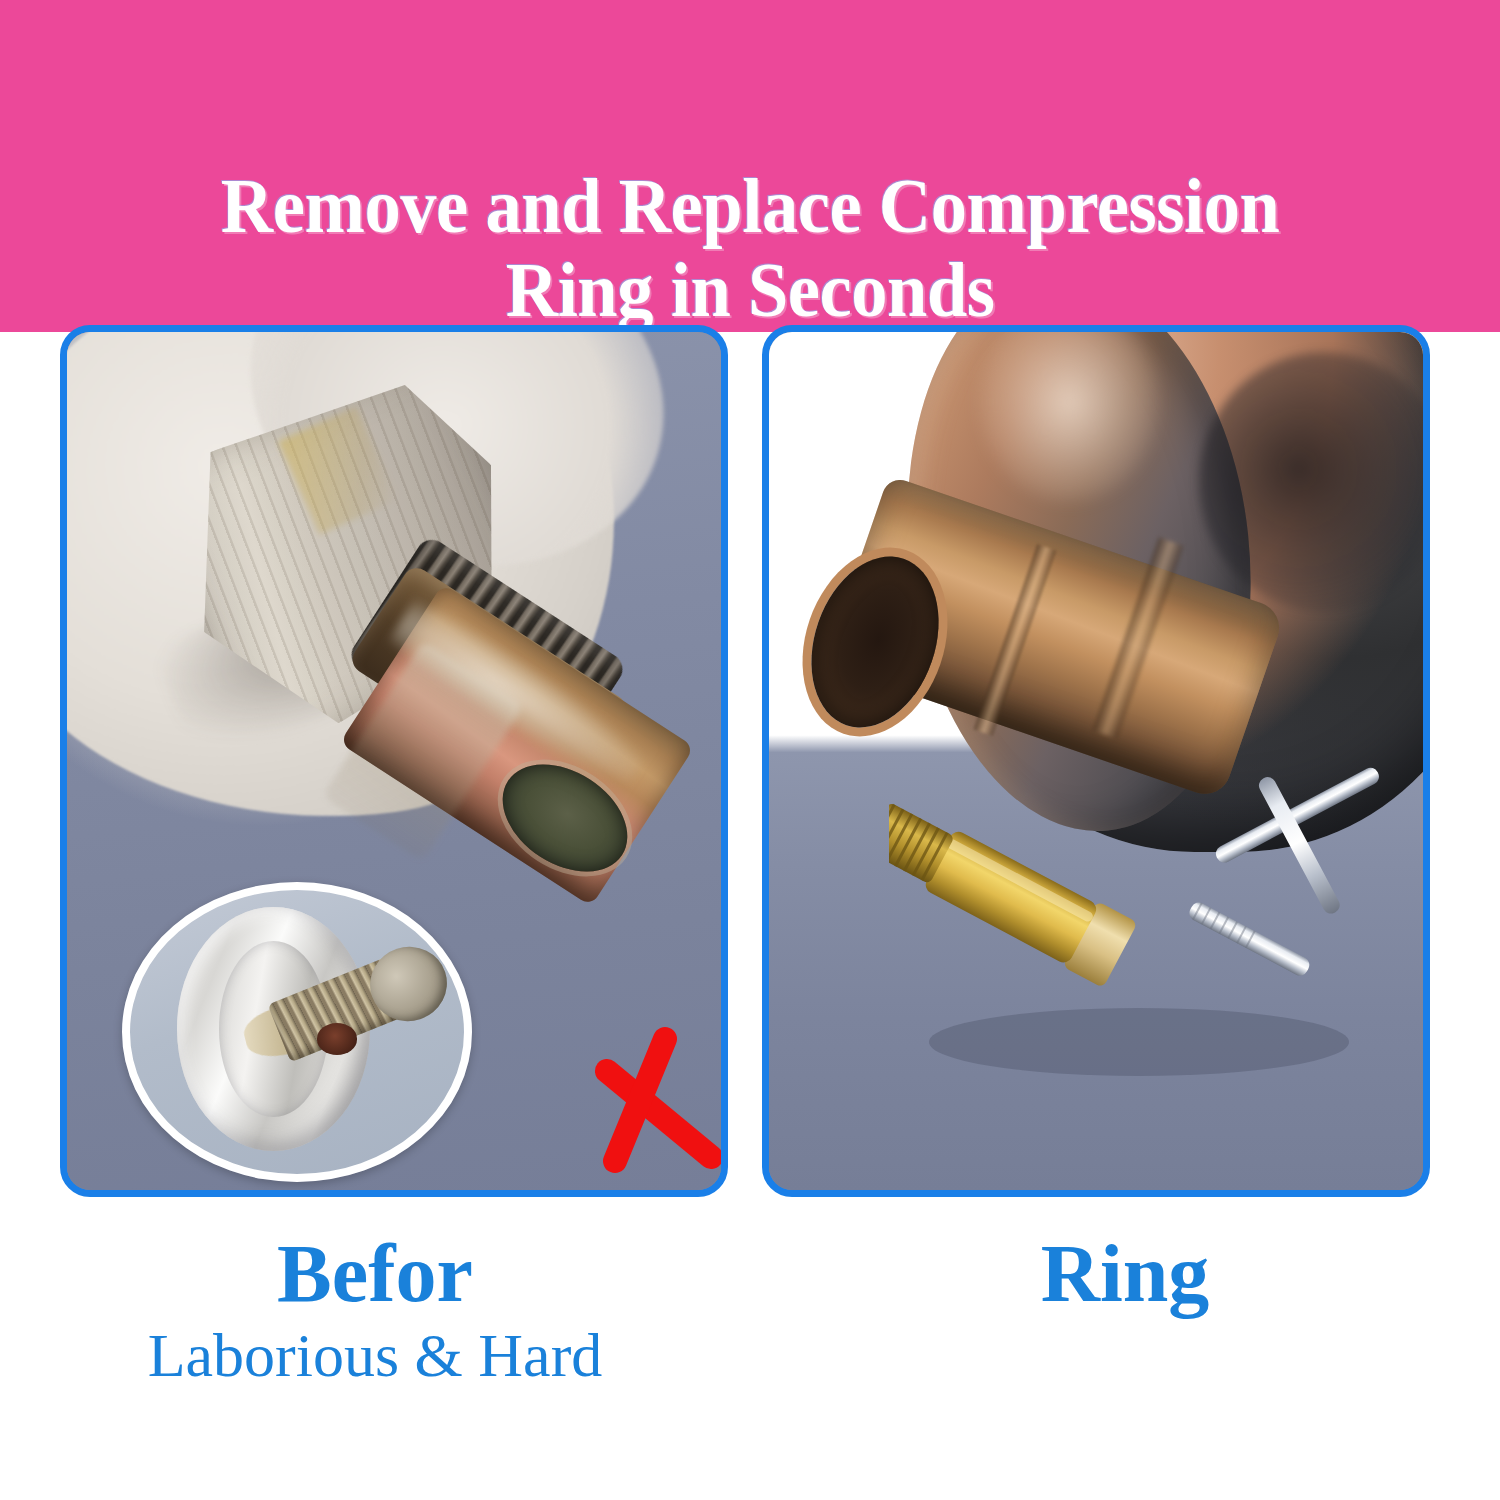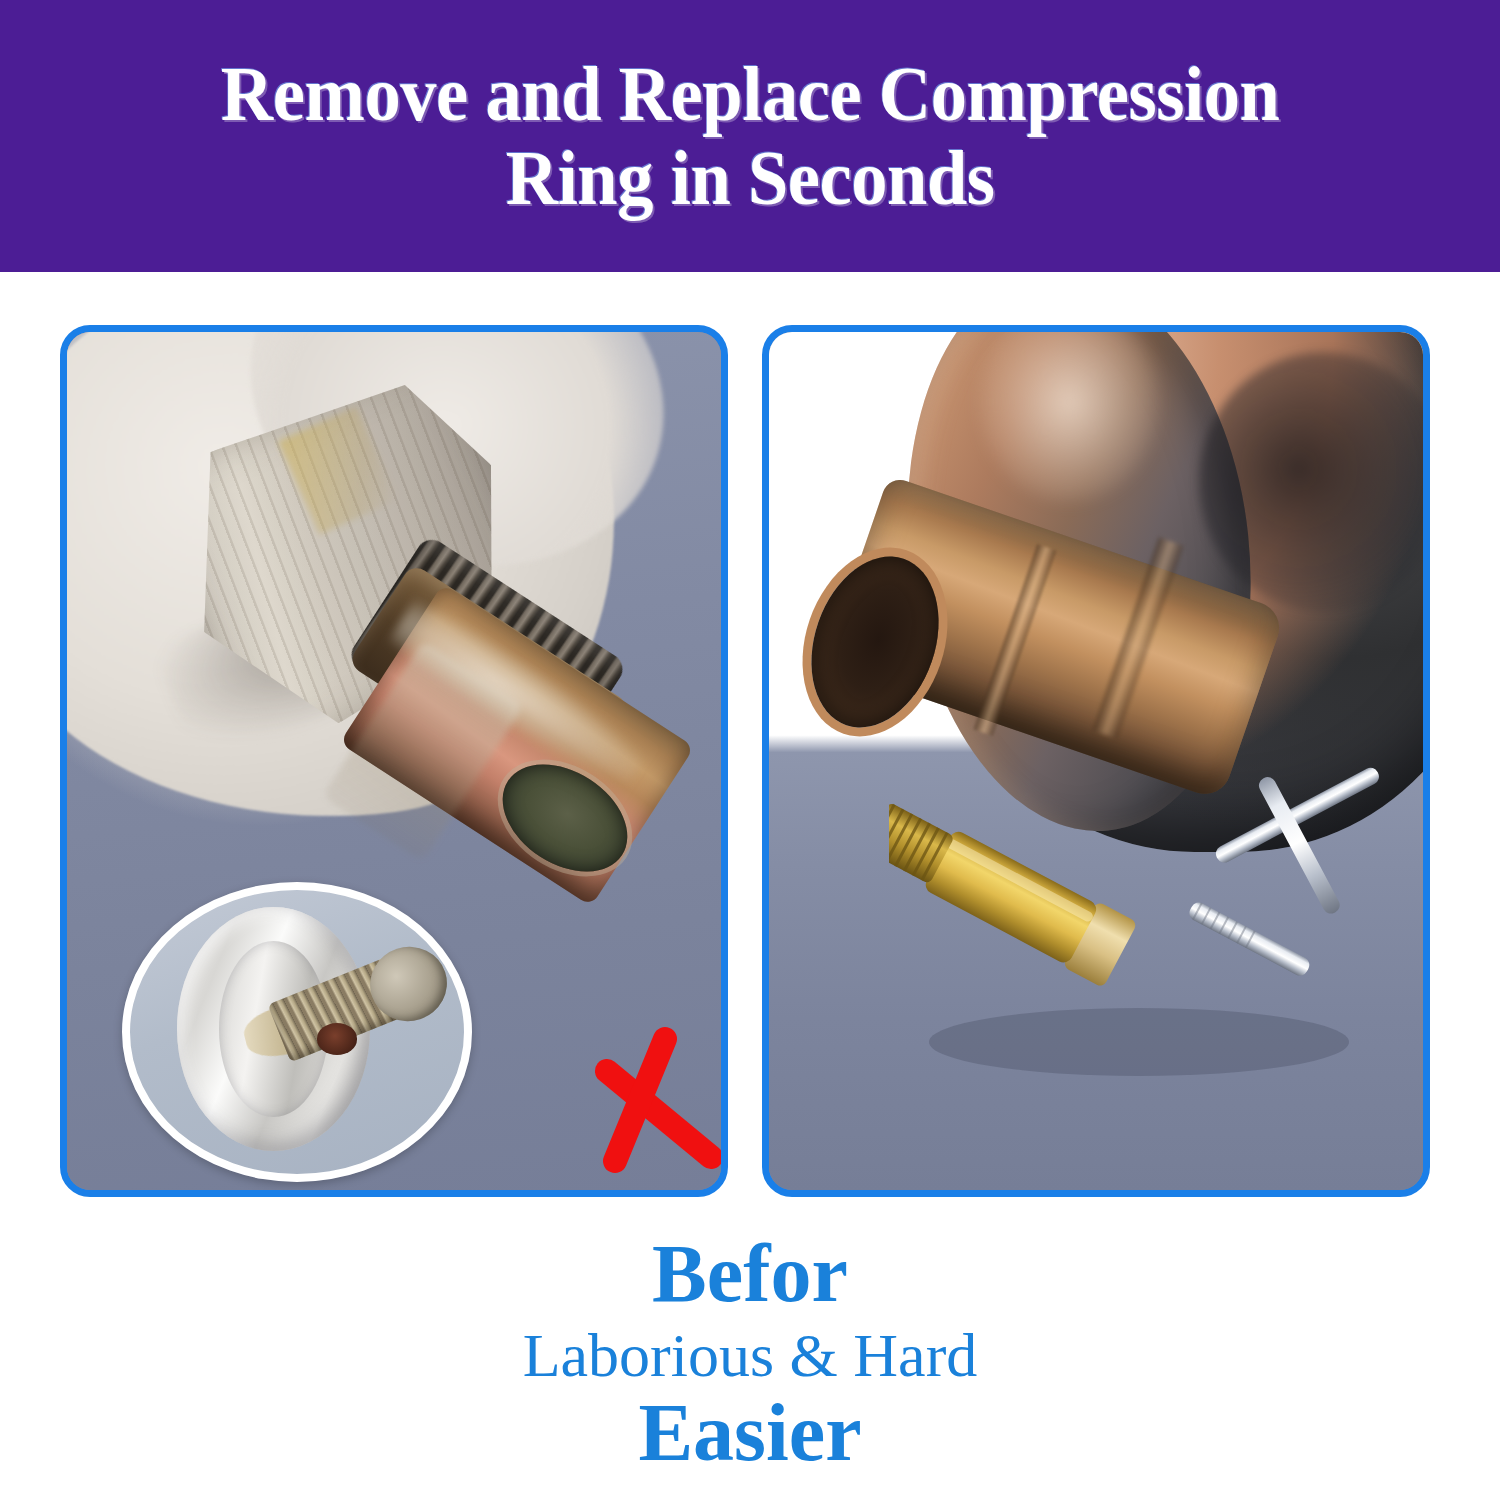--- a/index.html
+++ b/index.html
@@ -13,24 +13,24 @@
     overflow: hidden;
     font-family: "Liberation Serif", "DejaVu Serif", serif;
     position: relative;
   }
 
   
   .header-banner {
     position: absolute;
     left: 0; top: 0;
     width: 1500px;
-    height: 272px;
-    background: #4c1d95;
+    height: 332px;
+    background: #ec4899;
     display: flex;
-    align-items: center;
+    align-items: flex-end;
     justify-content: center;
   }
   .header-title {
     color: #ffffff;
     font-family: "Liberation Serif", "DejaVu Serif", serif;
     font-weight: bold;
     font-size: 78px;
     line-height: 1.08;
     text-align: center;
     letter-spacing: -0.5px;
@@ -368,21 +368,20 @@
     width: 520px; height: 430px;
   }
 
   
   .captions {
     position: absolute;
     left: 0; top: 1232px;
     width: 1500px;
     height: 230px;
     display: flex;
-    flex-direction: column;
   }
   .caption-col {
     flex: 1 1 50%;
     text-align: center;
   }
   .caption-main {
     color: #1a81da;
     font-family: "Liberation Serif", "DejaVu Serif", serif;
     font-weight: bold;
     font-size: 82px;
@@ -541,15 +540,15 @@
     </div>
   </div>
 </div>
 
 <div class="captions">
   <div class="caption-col">
     <p class="caption-main">Befor</p>
     <p class="caption-sub">Laborious &amp; Hard</p>
   </div>
   <div class="caption-col">
-    <p class="caption-main">Easier</p>
+    <p class="caption-main">Ring</p>
   </div>
 </div>
 
 </body></html>

